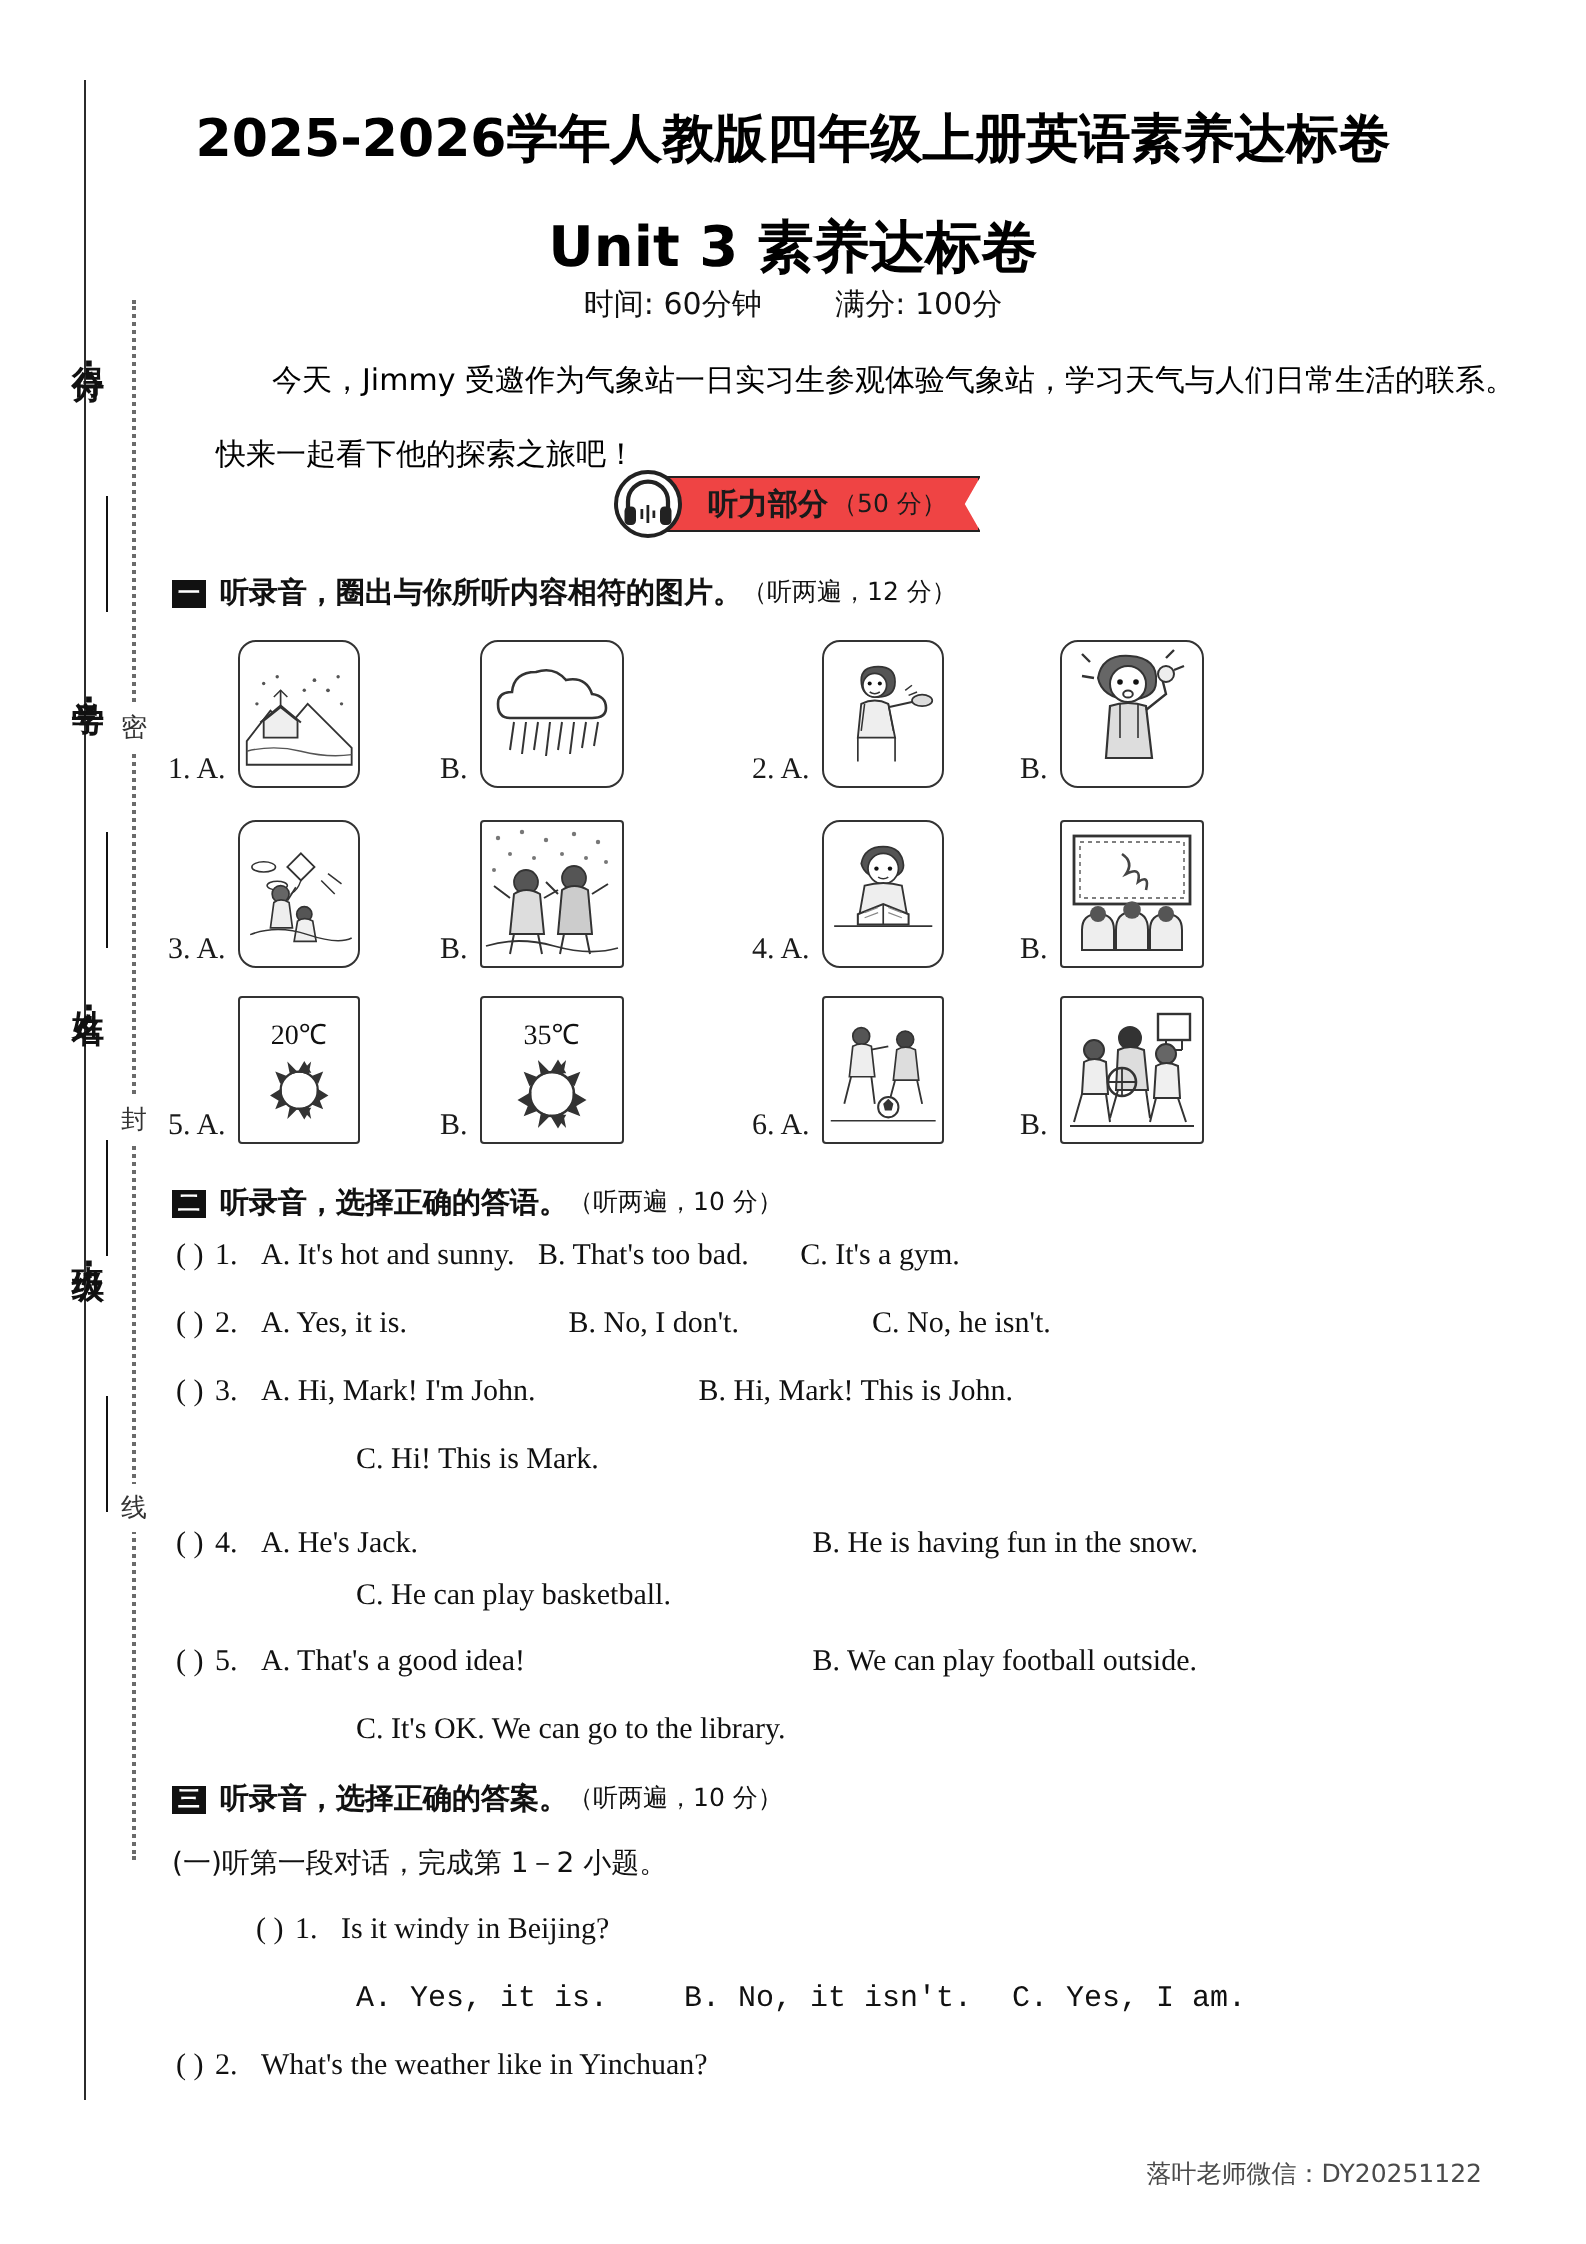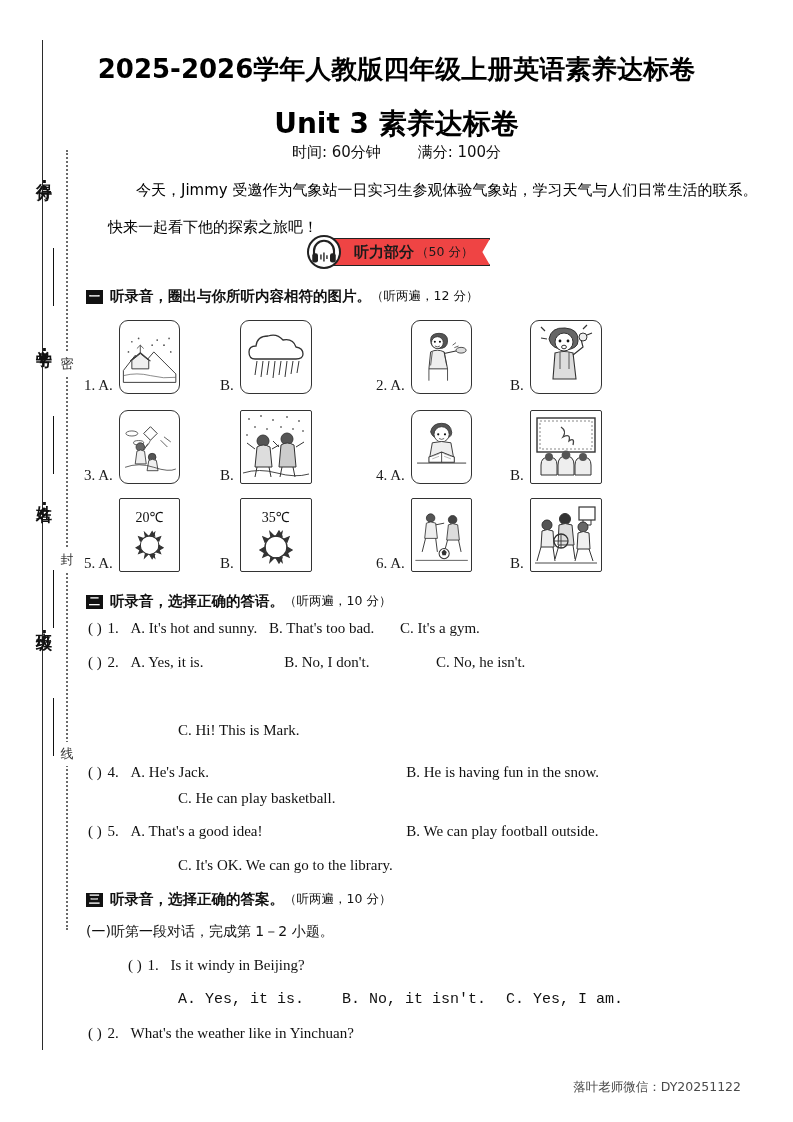--- a/index.html
+++ b/index.html
@@ -453,20 +453,26 @@
   </div>
 
   <div class="q" style="left:88px;top:654px;">
     <span class="brk">(      )</span>
     <span>2.</span>
     <span class="opt" style="margin-left:8px;width:150px;">A. Yes, it is.</span>
     <span class="opt" style="width:148px;">B. No, I don't.</span>
     <span class="opt">C. No, he isn't.</span>
   </div>
 
+  <div class="q" style="left:88px;top:688px;">
+    <span class="brk">(      )</span>
+    <span>3.</span>
+    <span class="opt" style="margin-left:8px;width:215px;">A. Hi, Mark! I'm John.</span>
+    <span class="opt">B. Hi, Mark! This is John.</span>
+  </div>
   <div class="q" style="left:178px;top:722px;">
     <span>C. Hi! This is Mark.</span>
   </div>
 
   <div class="q" style="left:88px;top:764px;">
     <span class="brk">(      )</span>
     <span>4.</span>
     <span class="opt" style="margin-left:8px;width:272px;">A. He's Jack.</span>
     <span class="opt">B. He is having fun in the snow.</span>
   </div>

